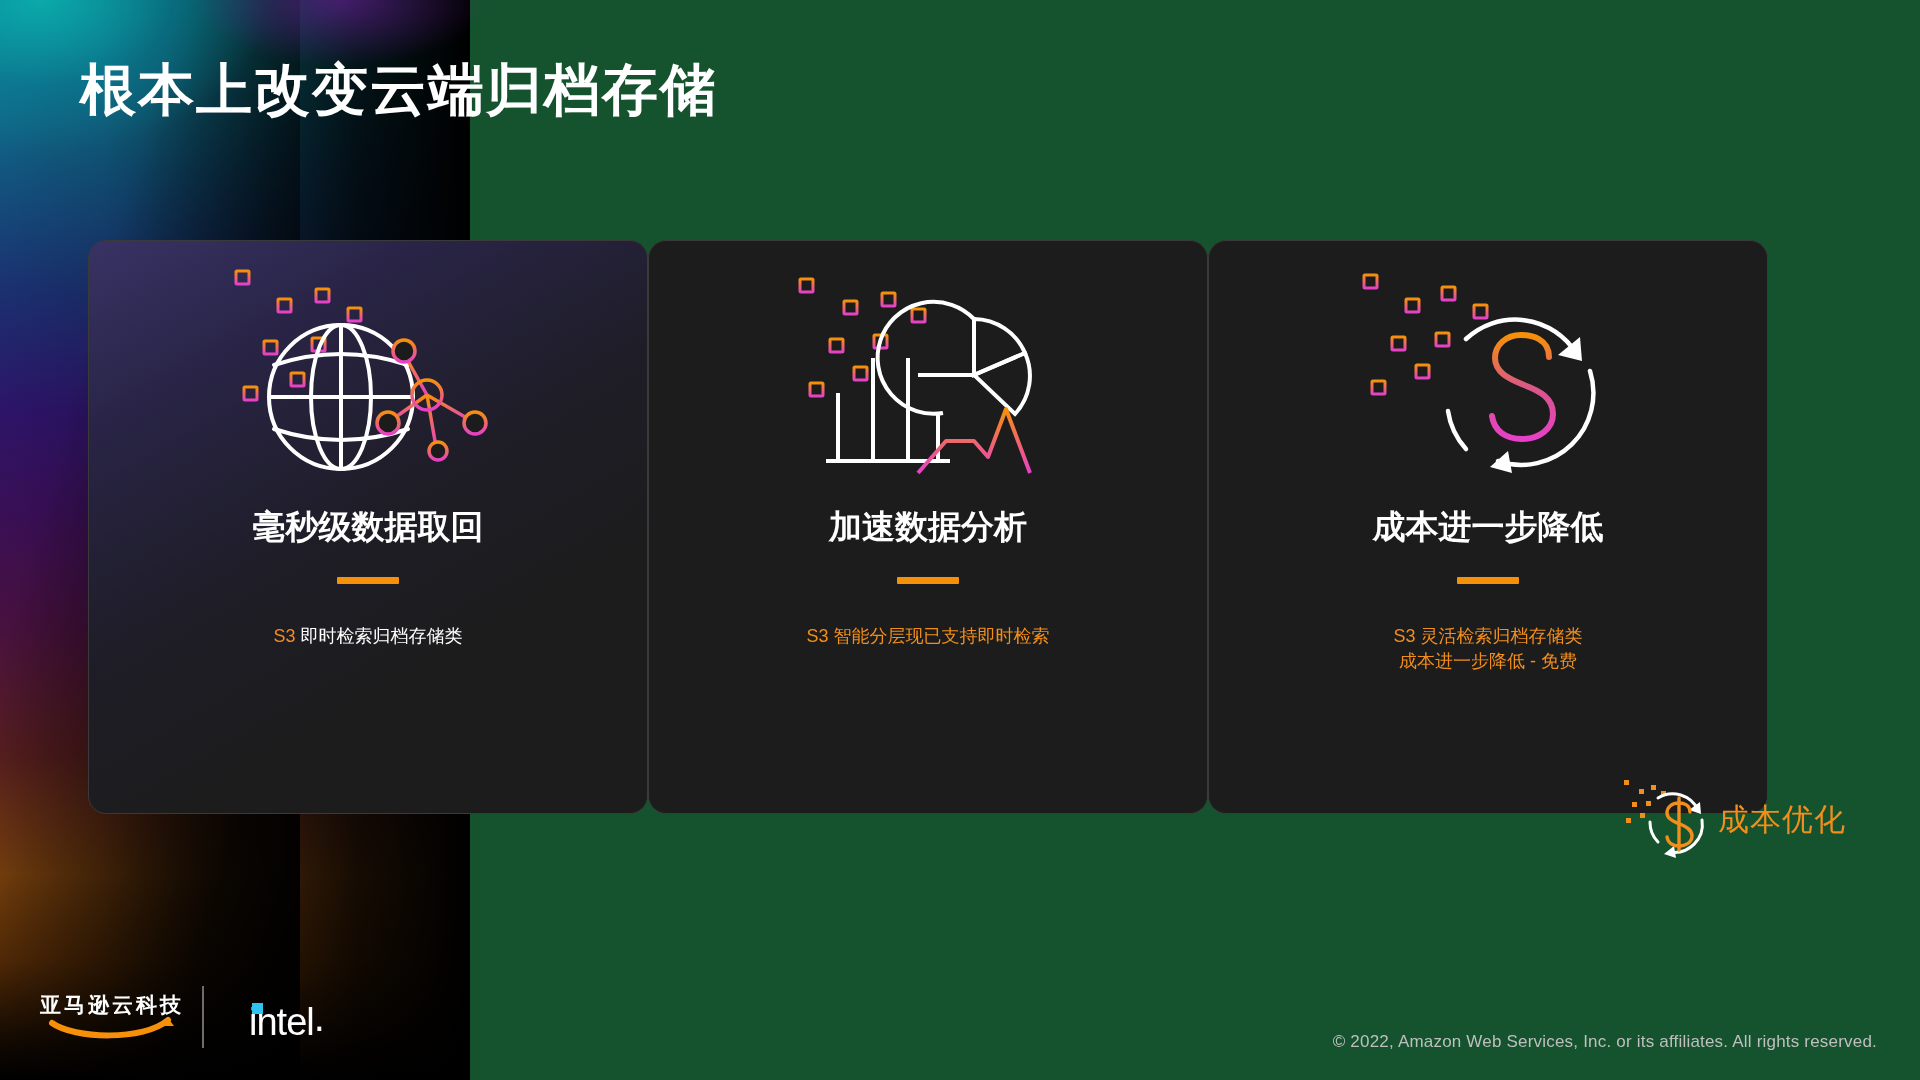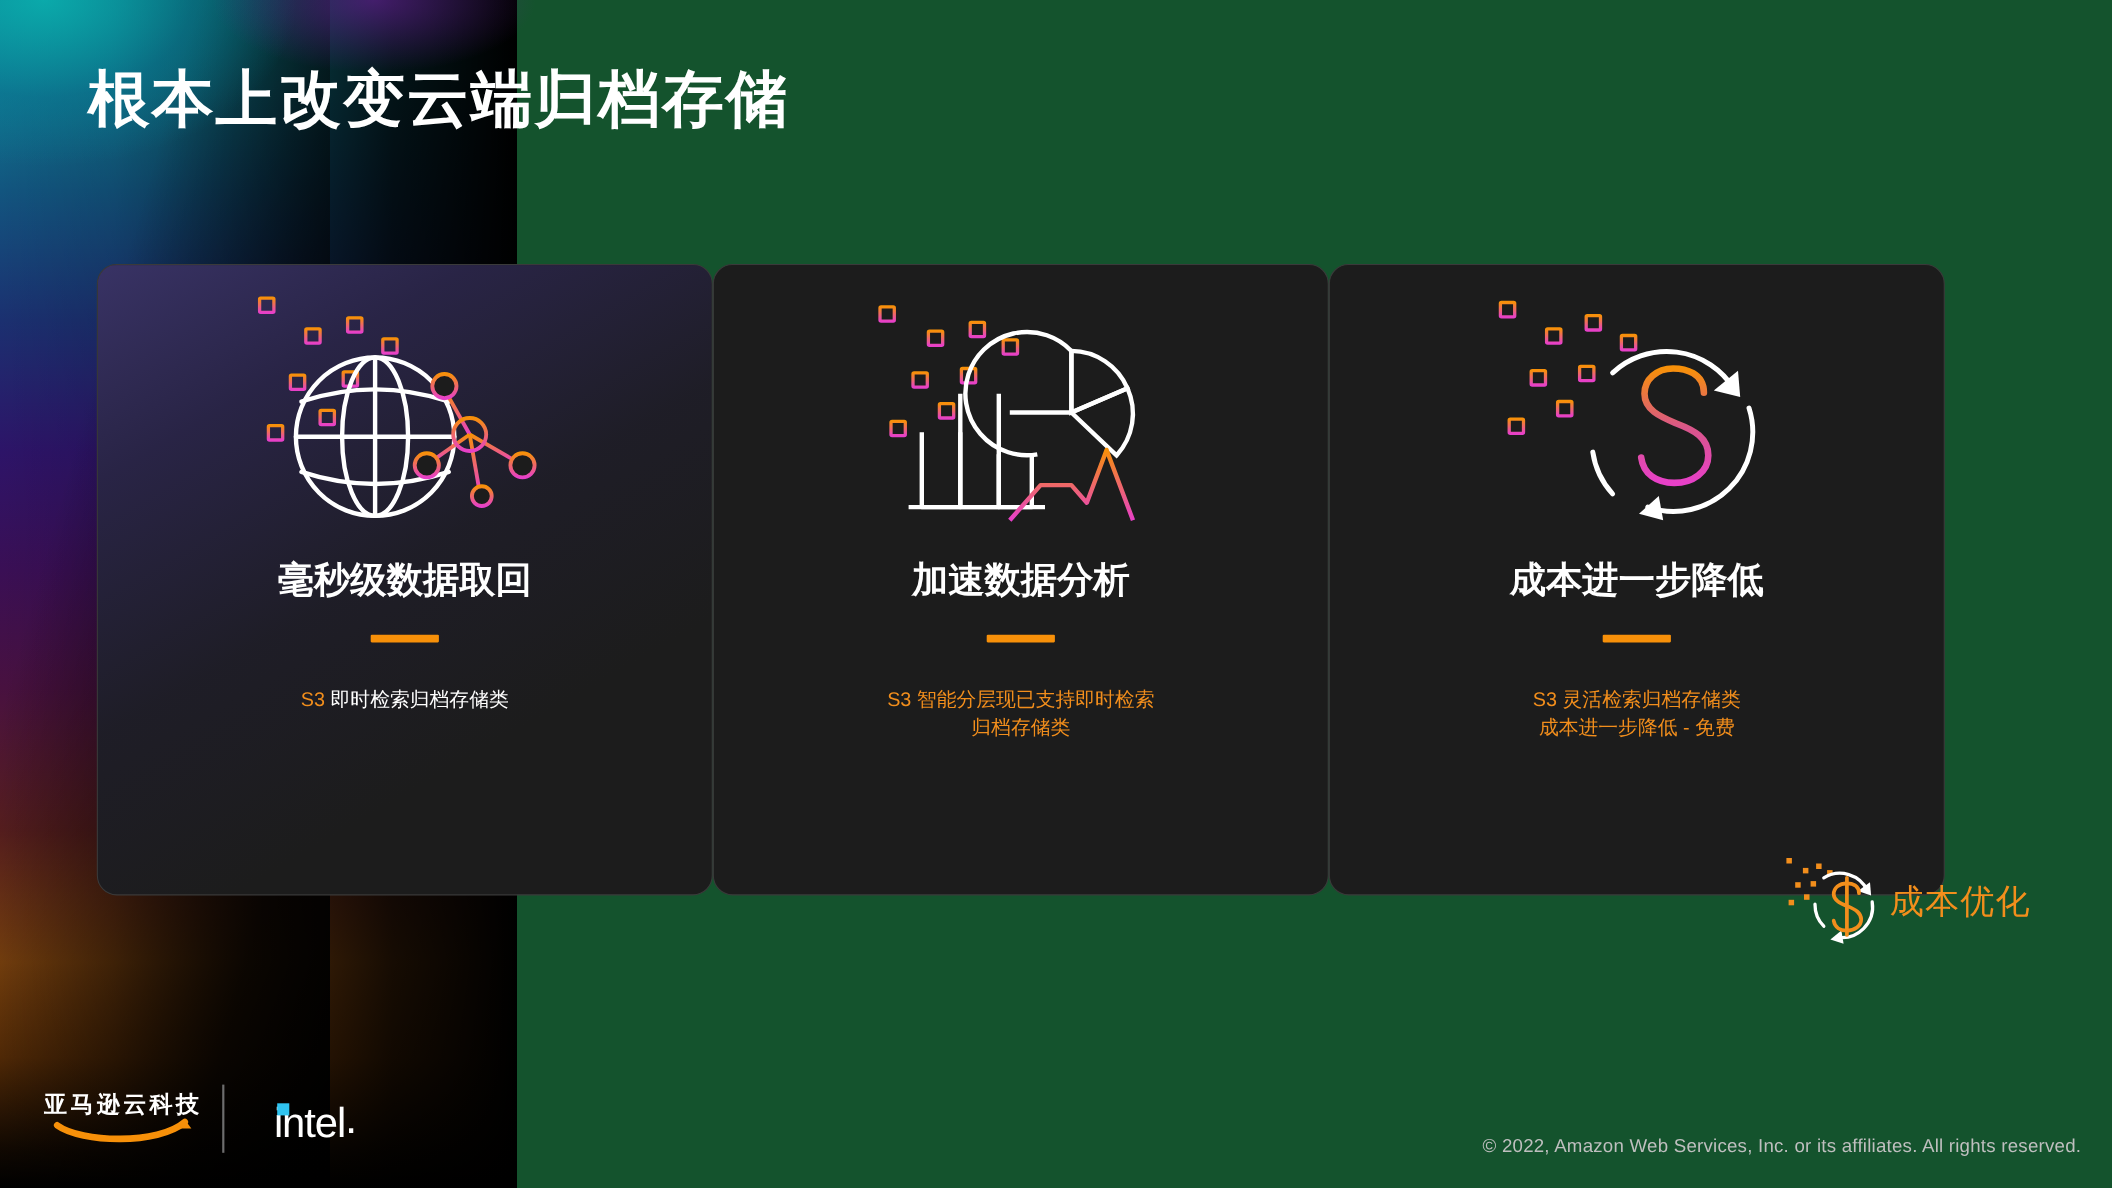--- a/index.html
+++ b/index.html
@@ -137,21 +137,21 @@
     letter-spacing:-1px; line-height:0.9;
     position:relative;
     margin-left:27px;
   }
   .intel-dot {
     position:absolute; width:11px; height:11px;
     background:#2fc3f0; left:3px; top:-2px;
   }
   .intel-period { color:#fff; font-size:40px; }
   .copyright {
-    position:absolute; right:28px; bottom:28px;
+    position:absolute; right:43px; bottom:28px;
     font-size:17px; color:#bfbfbf;
     letter-spacing:0.2px;
     margin-top:11px;
   }
 </style>
 </head>
 <body>
 
 <div id="slide">
 
@@ -266,21 +266,20 @@
           <g fill="none" stroke="url(#peak2)" stroke-width="4" stroke-linejoin="round">
             <path d="M140 212 L168 180 L196 180 L210 196 L228 148 L252 212"></path>
           </g>
           <line x1="136" y1="213" x2="258" y2="213" stroke="url(#area2)" stroke-width="5"></line>
         </svg>
       </div>
       <div class="card-title">加速数据分析</div>
       <div class="rule"></div>
       <div class="card-body">
         <div>S3 智能分层现已支持即时检索</div>
-        <div>归档存储类</div>
       </div>
     </div>
 
     <div class="card card-3">
       <div class="icon-wrap">
         <svg width="300" height="230" viewBox="0 0 300 230">
           <defs>
             <linearGradient id="sq3" x1="0" y1="0" x2="0" y2="1">
               <stop offset="0%" stop-color="#f79009"></stop>
                 <stop offset="100%" stop-color="#e740c8"></stop>

